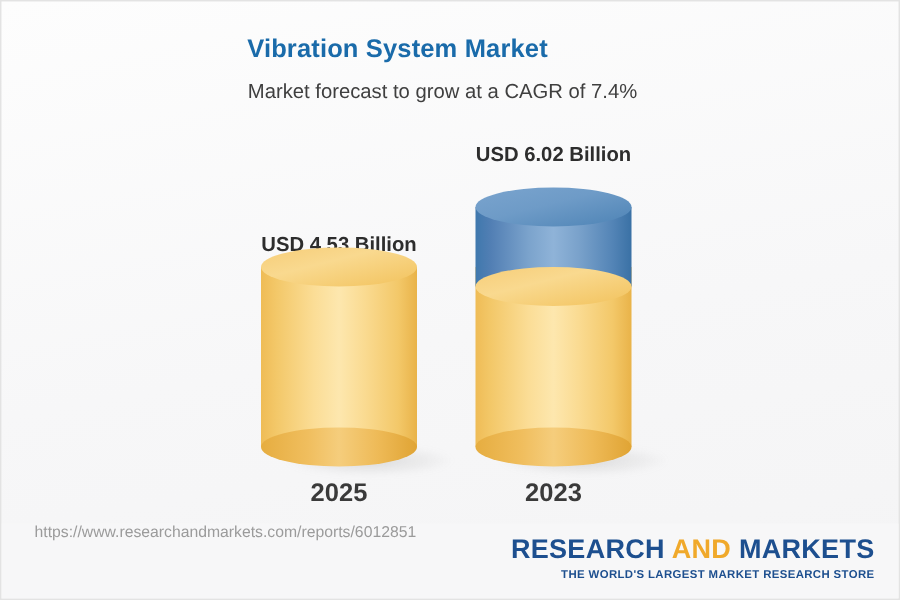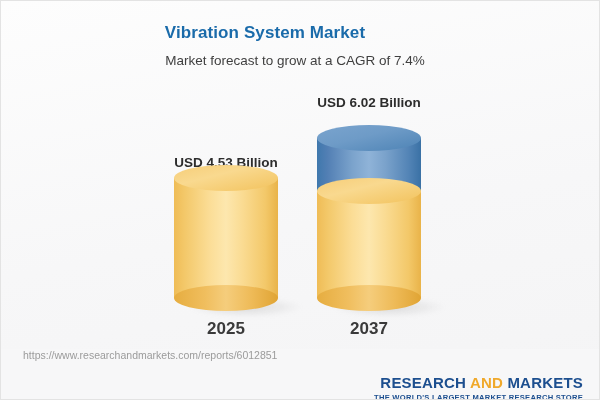--- a/index.html
+++ b/index.html
@@ -173,27 +173,26 @@
     font-size: 10.5px;
     color: #9b9b9b;
   }
   .logo {
     position: absolute;
     right: 18px;
     top: 8px;
     text-align: right;
   }
   .logo-main {
-    font-size: 15px;
+    font-size: 18px;
     font-weight: bold;
     letter-spacing: 0.2px;
     line-height: 1.05;
     color: #1d4f8f;
     white-space: nowrap;
-    margin-top: 18px;
   }
   .logo-and { color: #f0a92b; }
   .logo-tag {
     margin-top: 2px;
     font-size: 7.6px;
     font-weight: bold;
     letter-spacing: 0.25px;
     color: #1d4f8f;
     white-space: nowrap;
   }
@@ -231,21 +230,21 @@
       <div class="cyl cyl-1">
 
         <div class="seg seg-yellow" style="top:53px; height:120px;"></div>
         <div class="cap cap-bottom" style="top:160px;"></div>
 
         <div class="seg seg-blue" style="top:13px; height:53px;"></div>
         <div class="cap cap-yellow-top" style="top:53px;"></div>
         <div class="cap cap-blue-top" style="top:0px;"></div>
       </div>
 
-      <div class="cat-label">2037</div>
+      <div class="cat-label">2023</div>
     </div>
 
   </div>
 
   <div class="footer">
     <div class="footer-url">https://www.researchandmarkets.com/reports/6012851</div>
     <div class="logo">
       <div class="logo-main"><span>RESEARCH</span> <span class="logo-and">AND</span> <span>MARKETS</span></div>
       <div class="logo-tag">THE WORLD'S LARGEST MARKET RESEARCH STORE</div>
     </div>

